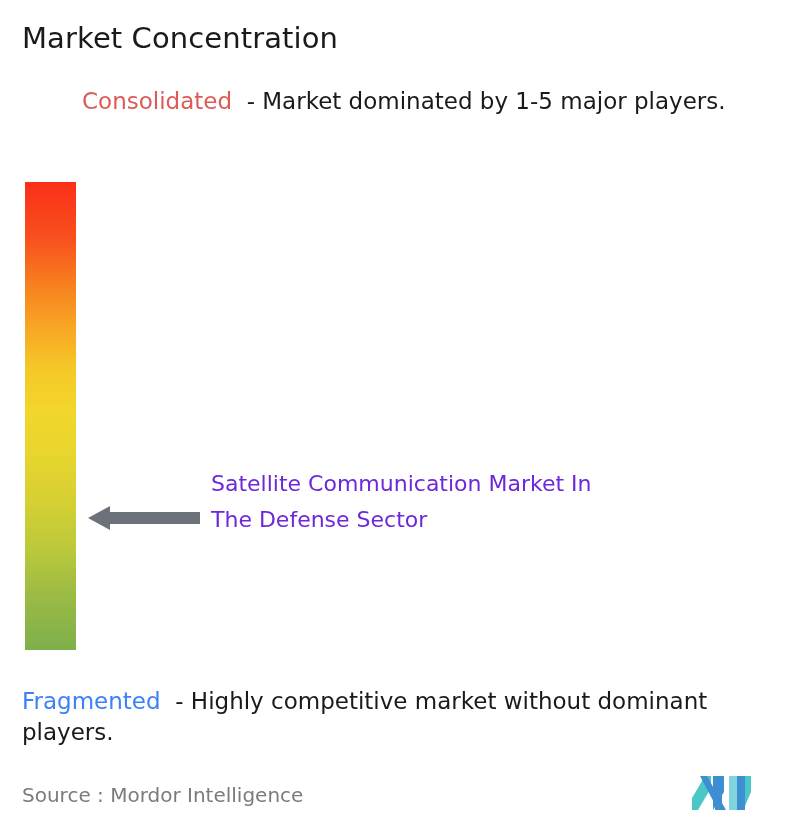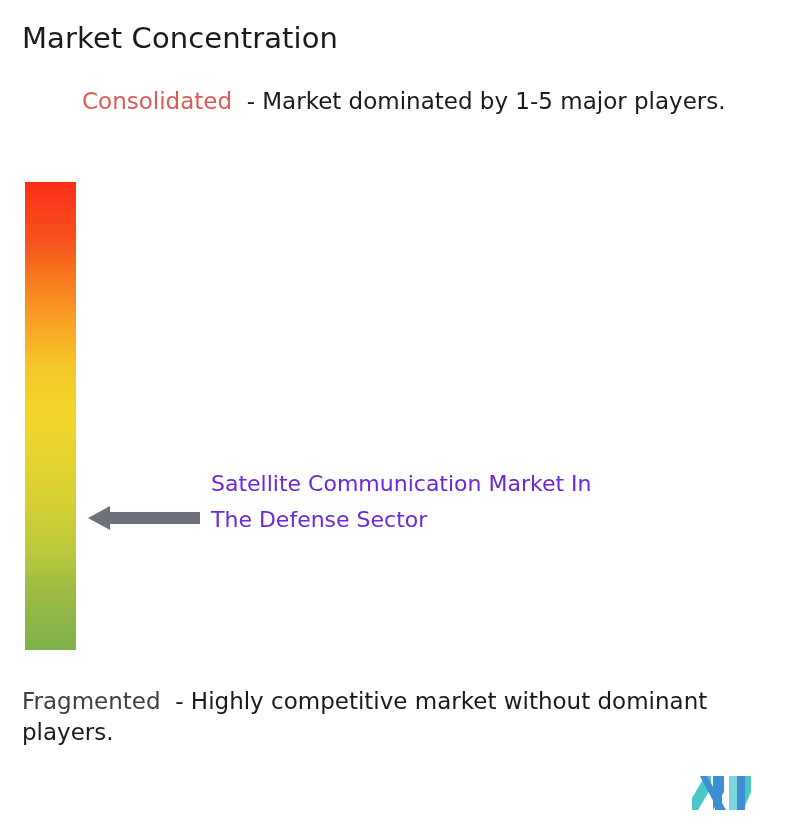--- a/index.html
+++ b/index.html
@@ -109,21 +109,21 @@
     position: absolute;
     left: 22px;
     top: 686px;
     width: 760px;
     font-size: 23px;
     line-height: 31px;
     color: #1a1a1a;
     font-weight: 400;
   }
   .legend-bottom .term {
-    color: #404040;
+    color: #3b82f6;
     text-align: center;
   }
 
   
   .source {
     position: absolute;
     left: 22px;
     top: 782px;
     font-size: 20px;
     line-height: 26px;
@@ -158,20 +158,21 @@
   <svg class="arrow" viewBox="0 0 112 24">
     <polygon points="0,12 22,0 22,6 112,6 112,18 22,18 22,24" fill="#6d7179"></polygon>
   </svg>
 
   <div class="callout-label">Satellite Communication Market In The Defense Sector</div>
 
   <div class="legend-bottom">
     <span class="term">Fragmented</span><span>&nbsp;&nbsp;</span><span class="desc">- Highly competitive market without dominant players.</span>
   </div>
 
+  <div class="source">Source :  Mordor Intelligence</div>
 
   <svg class="logo" viewBox="0 0 66 42">
 
     <polygon points="1,38 1,26 14,4 20,4 20,16 7,38" fill="#4cc7c7"></polygon>
 
     <polygon points="9,4 16,4 35,38 27,38" fill="#3d8fd1"></polygon>
 
     <polygon points="24,4 31,4 31,38 24,38" fill="#3d8fd1"></polygon>
     <polygon points="22,4 33,4 33,20 22,38" fill="#3d8fd1"></polygon>
 

